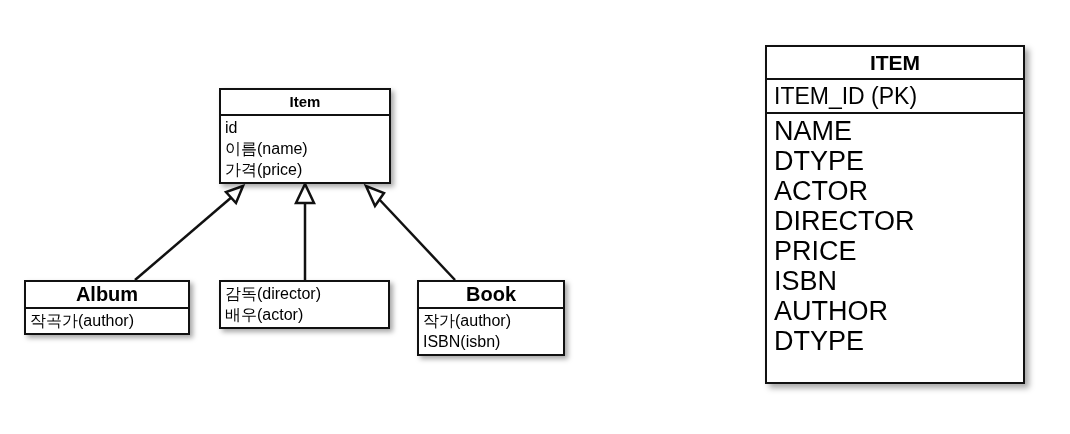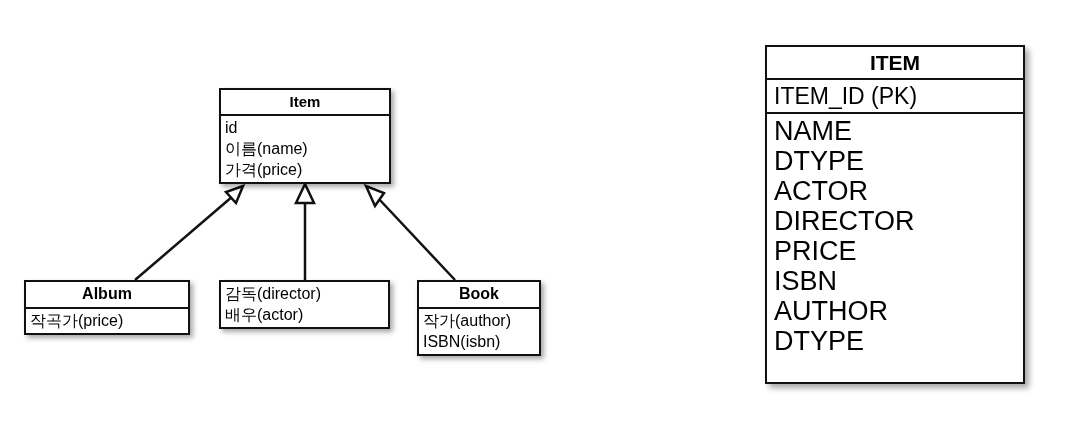--- a/index.html
+++ b/index.html
@@ -25,21 +25,21 @@
     position: absolute;
     background: #ffffff;
     border: 2px solid #111111;
     box-sizing: border-box;
     box-shadow: 3px 3px 5px rgba(0,0,0,0.35);
     z-index: 5;
   }
   .uml-title {
     text-align: center;
     font-weight: bold;
-    font-size: 16px;
+    font-size: 20px;
     line-height: 22px;
     padding: 1px 2px 2px 2px;
     border-bottom: 2px solid #111111;
     box-sizing: border-box;
     white-space: nowrap;
   }
   .uml-attrs {
     padding: 1px 0 2px 4px;
     box-sizing: border-box;
   }
@@ -48,21 +48,21 @@
     line-height: 21px;
     white-space: nowrap;
     text-align: left;
   }
 
   
   #box-item   { left: 219px; top: 88px;  width: 172px; }
   #box-item .uml-title { font-size: 15px; line-height: 21px; }
   #box-album  { left: 24px;  top: 280px; width: 166px; }
   #box-movie  { left: 219px; top: 280px; width: 171px; }
-  #box-book   { left: 417px; top: 280px; width: 124px; }
+  #box-book   { left: 417px; top: 280px; width: 148px; }
 
   
   #connectors {
     position: absolute;
     left: 0;
     top: 0;
     width: 1070px;
     height: 434px;
     z-index: 2;
     pointer-events: none;
@@ -137,21 +137,21 @@
     <div class="uml-attrs">
       <div class="uml-attr">id</div>
       <div class="uml-attr">이름(name)</div>
       <div class="uml-attr">가격(price)</div>
     </div>
   </div>
 
   <div class="uml-box" id="box-album">
     <div class="uml-title">Album</div>
     <div class="uml-attrs">
-      <div class="uml-attr">작곡가(price)</div>
+      <div class="uml-attr">작곡가(author)</div>
     </div>
   </div>
 
   <div class="uml-box" id="box-movie">
     <div class="uml-attrs">
       <div class="uml-attr">감독(director)</div>
       <div class="uml-attr">배우(actor)</div>
     </div>
   </div>
 

